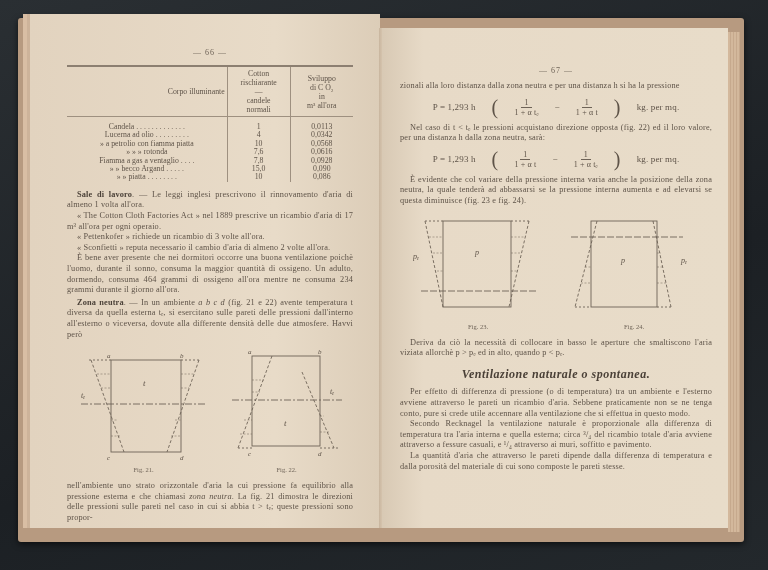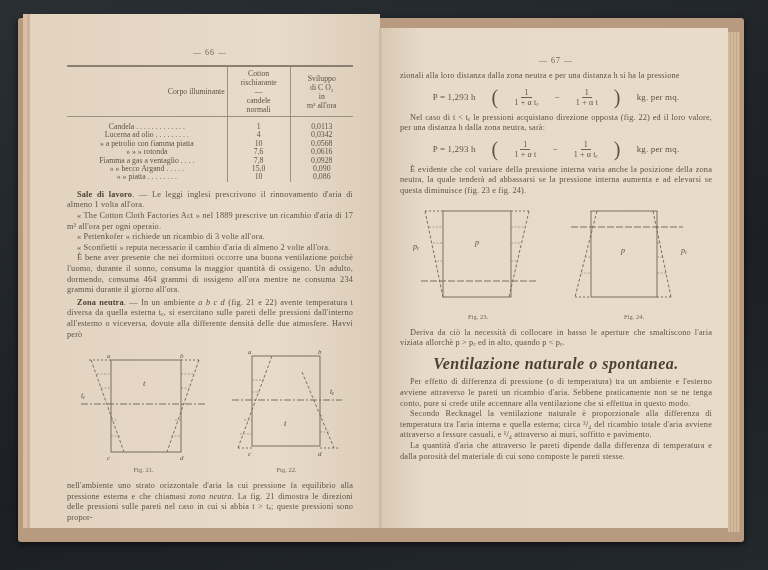--- a/index.html
+++ b/index.html
@@ -25,21 +25,21 @@
   .tab th.c2,.tab th.c3{border-left:1px solid #9e9080;}
   .rule{border-top:2px solid #8c7f71;}
   .hdr-rule td{border-top:1px solid #9e9080;height:6px;}
   .figrow{display:flex;justify-content:space-around;align-items:flex-start;}
   .fig{text-align:center;}
   .cap{font-size:6.5px;color:#6e6357;margin-top:2px;}
   .formula{text-align:center;font-size:9px;margin:6px 0;color:#5e5348;display:flex;justify-content:center;align-items:center;gap:16px;}
   .frac{display:inline-flex;flex-direction:column;align-items:center;font-size:8px;line-height:9px;}
   .frac .num{border-bottom:1px solid #6e6357;padding:0 3px;}
   .paren{font-size:20px;line-height:18px;font-weight:lighter;}
-  .section-title{text-align:center;font-weight:bold;font-style:italic;font-size:16px;color:#4a4037;margin:10px 0 8px;letter-spacing:.5px;}
+  .section-title{text-align:center;font-weight:bold;font-style:italic;font-size:12px;color:#4a4037;margin:10px 0 8px;letter-spacing:.5px;}
 </style>
 </head>
 <body>
 
 <div class="bg"></div>
 <div class="cover"></div>
 <div class="edge-right"></div>
 
 <div class="page left">
   <div style="position:absolute;left:37px;top:34px;width:286px;">
@@ -182,21 +182,21 @@
 
     <div class="t" style="margin-top:8px;">
       <p><span>nell'ambiente uno strato orizzontale d'aria la cui pressione fa equilibrio alla pressione esterna e che chiamasi </span><i>zona neutra</i><span>. La fig. 21 dimostra le direzioni delle pressioni sulle pareti nel caso in cui si abbia t &gt; tₑ; queste pressioni sono propor-</span></p>
     </div>
   </div>
 </div>
 
 <div class="gutter"></div>
 
 <div class="page right">
-  <div style="position:absolute;left:18px;top:28px;width:312px;">
+  <div style="position:absolute;left:18px;top:38px;width:312px;">
     <div class="folio">— 67 —</div>
     <div class="t" style="margin-top:6px;">
       <p>zionali alla loro distanza dalla zona neutra e per una distanza h si ha la pressione</p>
 
       <div class="formula">
         <span>P = 1,293 h</span>
         <span class="paren">(</span>
         <span class="frac">
             <span class="num">1</span>
             <span>1 + α tₑ</span>

